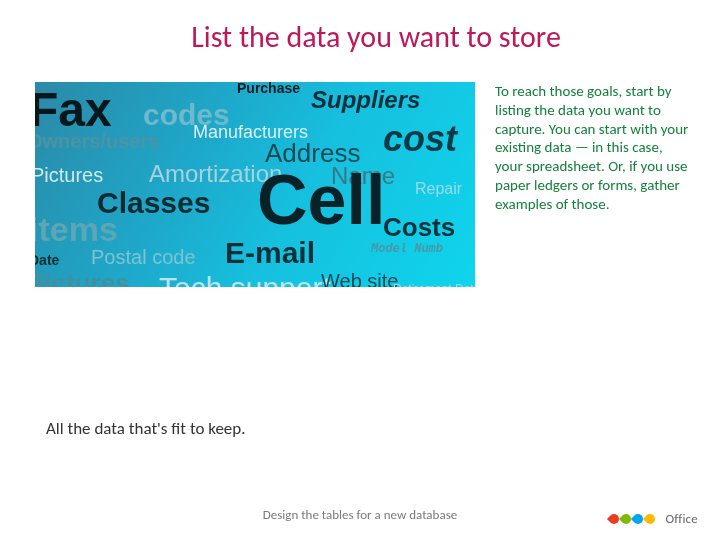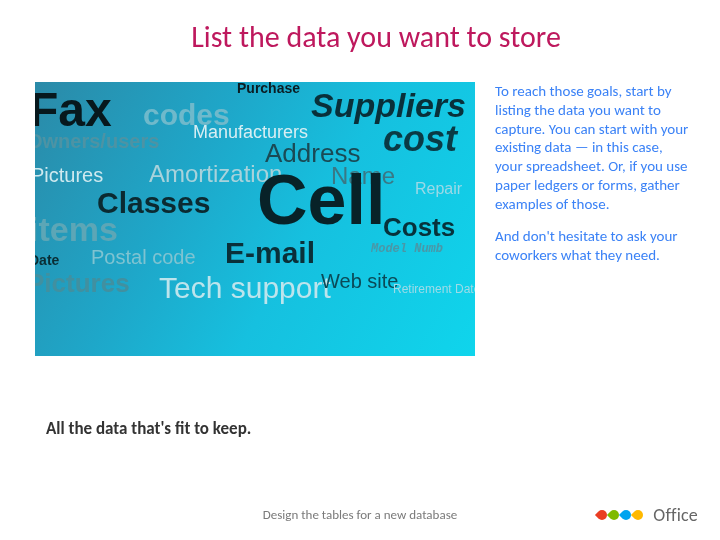--- a/index.html
+++ b/index.html
@@ -1,43 +1,43 @@
 <!DOCTYPE html>
 <html><head>
 <meta charset="utf-8">
 <style>
   * { box-sizing: border-box; margin: 0; padding: 0; }
   html, body { width: 720px; height: 540px; font-family: "Segoe UI", Calibri, Arial, sans-serif; background: #fff; overflow: hidden; }
   .slide { position: relative; width: 720px; height: 540px; }
   .title { position: absolute; top: 18px; left: 0; width: 100%; text-align: center; font-size: 30px; font-weight: 300; color: #be185d; margin-left: 16px; }
-  .wordcloud { position: absolute; top: 82px; left: 35px; width: 440px; height: 274px; background: linear-gradient(120deg, #2b8aa8 0%, #1ea7c9 35%, #16c0df 60%, #0fd5ec 100%); overflow: hidden; }
+  .wordcloud { position: absolute; top: 82px; left: 35px; width: 440px; height: 205px; background: linear-gradient(120deg, #2b8aa8 0%, #1ea7c9 35%, #16c0df 60%, #0fd5ec 100%); overflow: hidden; }
   .wordcloud span { position: absolute; white-space: nowrap; font-family: Arial, sans-serif; }
   .body-col { position: absolute; top: 82px; left: 495px; width: 195px; }
-  .body-col p { font-size: 15px; line-height: 1.25; color: #3b82f6; font-weight: 400; margin-bottom: 14px; }
-  .caption { position: absolute; top: 418px; left: 46px; font-size: 17px; color: #333; font-weight: 700; }
+  .body-col p { font-size: 15px; line-height: 1.25; color: #15803d; font-weight: 400; margin-bottom: 14px; }
+  .caption { position: absolute; top: 418px; left: 46px; font-size: 17px; color: #333; font-weight: 400; }
   .footer-text { position: absolute; bottom: 18px; left: 0; width: 100%; text-align: center; font-size: 13px; color: #7a7a7a; font-weight: 300; }
   .logo { position: absolute; right: 22px; bottom: 14px; display: flex; align-items: center; gap: 6px; }
   .logo .petal { width: 10px; height: 10px; border-radius: 50% 50% 50% 0; transform: rotate(45deg); display: inline-block; }
   .logo .p1 { background: #ea3e23; }
   .logo .p2 { background: #7fba00; margin-left: -4px; }
   .logo .p3 { background: #00a4ef; margin-left: -4px; }
   .logo .p4 { background: #ffb900; margin-left: -4px; }
-  .logo .txt { font-size: 18px; color: #666; font-weight: 400; letter-spacing: 0.2px; margin-left: 4px; }
+  .logo .txt { font-size: 13px; color: #666; font-weight: 400; letter-spacing: 0.2px; margin-left: 4px; }
 </style>
 </head>
 <body>
 
 <div class="slide">
   <div class="title">List the data you want to store</div>
 
   <div class="wordcloud">
     <span style="left:-6px; top:0px; font-size:48px; font-weight:900; color:#07181d;">Fax</span>
     <span style="left:108px; top:16px; font-size:30px; font-weight:700; color:#6fb9cb;">codes</span>
     <span style="left:202px; top:-2px; font-size:14px; font-weight:700; color:#0b1d23;">Purchase</span>
-    <span style="left:276px; top:4px; font-size:34px; font-weight:900; font-style:italic; color:#09303a;">Suppliers</span>
+    <span style="left:276px; top:4px; font-size:24px; font-weight:900; font-style:italic; color:#09303a;">Suppliers</span>
     <span style="left:-8px; top:48px; font-size:20px; font-weight:700; color:#4d93a4;">Owners/users</span>
     <span style="left:158px; top:40px; font-size:18px; font-weight:400; color:#d8eef3;">Manufacturers</span>
     <span style="left:230px; top:56px; font-size:26px; font-weight:400; color:#1a4a55;">Address</span>
     <span style="left:348px; top:36px; font-size:36px; font-weight:900; color:#0a3a45;font-style:italic;">cost</span>
     <span style="left:-4px; top:82px; font-size:20px; font-weight:300; color:#cfe9ef;">Pictures</span>
     <span style="left:114px; top:78px; font-size:24px; font-weight:400; color:#a8d2db;">Amortization</span>
     <span style="left:296px; top:80px; font-size:24px; font-weight:400; color:#3a7885;">Name</span>
     <span style="left:62px; top:104px; font-size:30px; font-weight:900; color:#0b2a31;">Classes</span>
     <span style="left:222px; top:78px; font-size:70px; font-weight:900; color:#082228;">Cell</span>
     <span style="left:380px; top:98px; font-size:16px; font-weight:400; color:#9bd9e6;">Repair</span>
@@ -48,21 +48,20 @@
     <span style="left:190px; top:154px; font-size:30px; font-weight:700; color:#0a3039;">E-mail</span>
     <span style="left:336px; top:160px; font-size:12px; font-style:italic; font-weight:700; color:#4a97a7;font-family:Liberation Mono, monospace;">Model Numb</span>
     <span style="left:-8px; top:186px; font-size:26px; font-weight:700; color:#4190a0;">Pictures</span>
     <span style="left:124px; top:189px; font-size:30px; font-weight:400; color:#bde4ec;">Tech support</span>
     <span style="left:286px; top:188px; font-size:20px; font-weight:400; color:#0b4a57;">Web site</span>
     <span style="left:358px; top:200px; font-size:12px; font-weight:400; color:#9edbe7;">Retirement Date</span>
   </div>
 
   <div class="body-col">
     <p>To reach those goals, start by listing the data you want to capture. You can start with your existing data — in this case, your spreadsheet. Or, if you use paper ledgers or forms, gather examples of those.</p>
-    <p>And don't hesitate to ask your coworkers what they need.</p>
   </div>
 
   <div class="caption">All the data that's fit to keep.</div>
 
   <div class="footer-text">Design the tables for a new database</div>
 
   <div class="logo">
     <span class="petal p1"></span>
     <span class="petal p2"></span>
     <span class="petal p3"></span>

